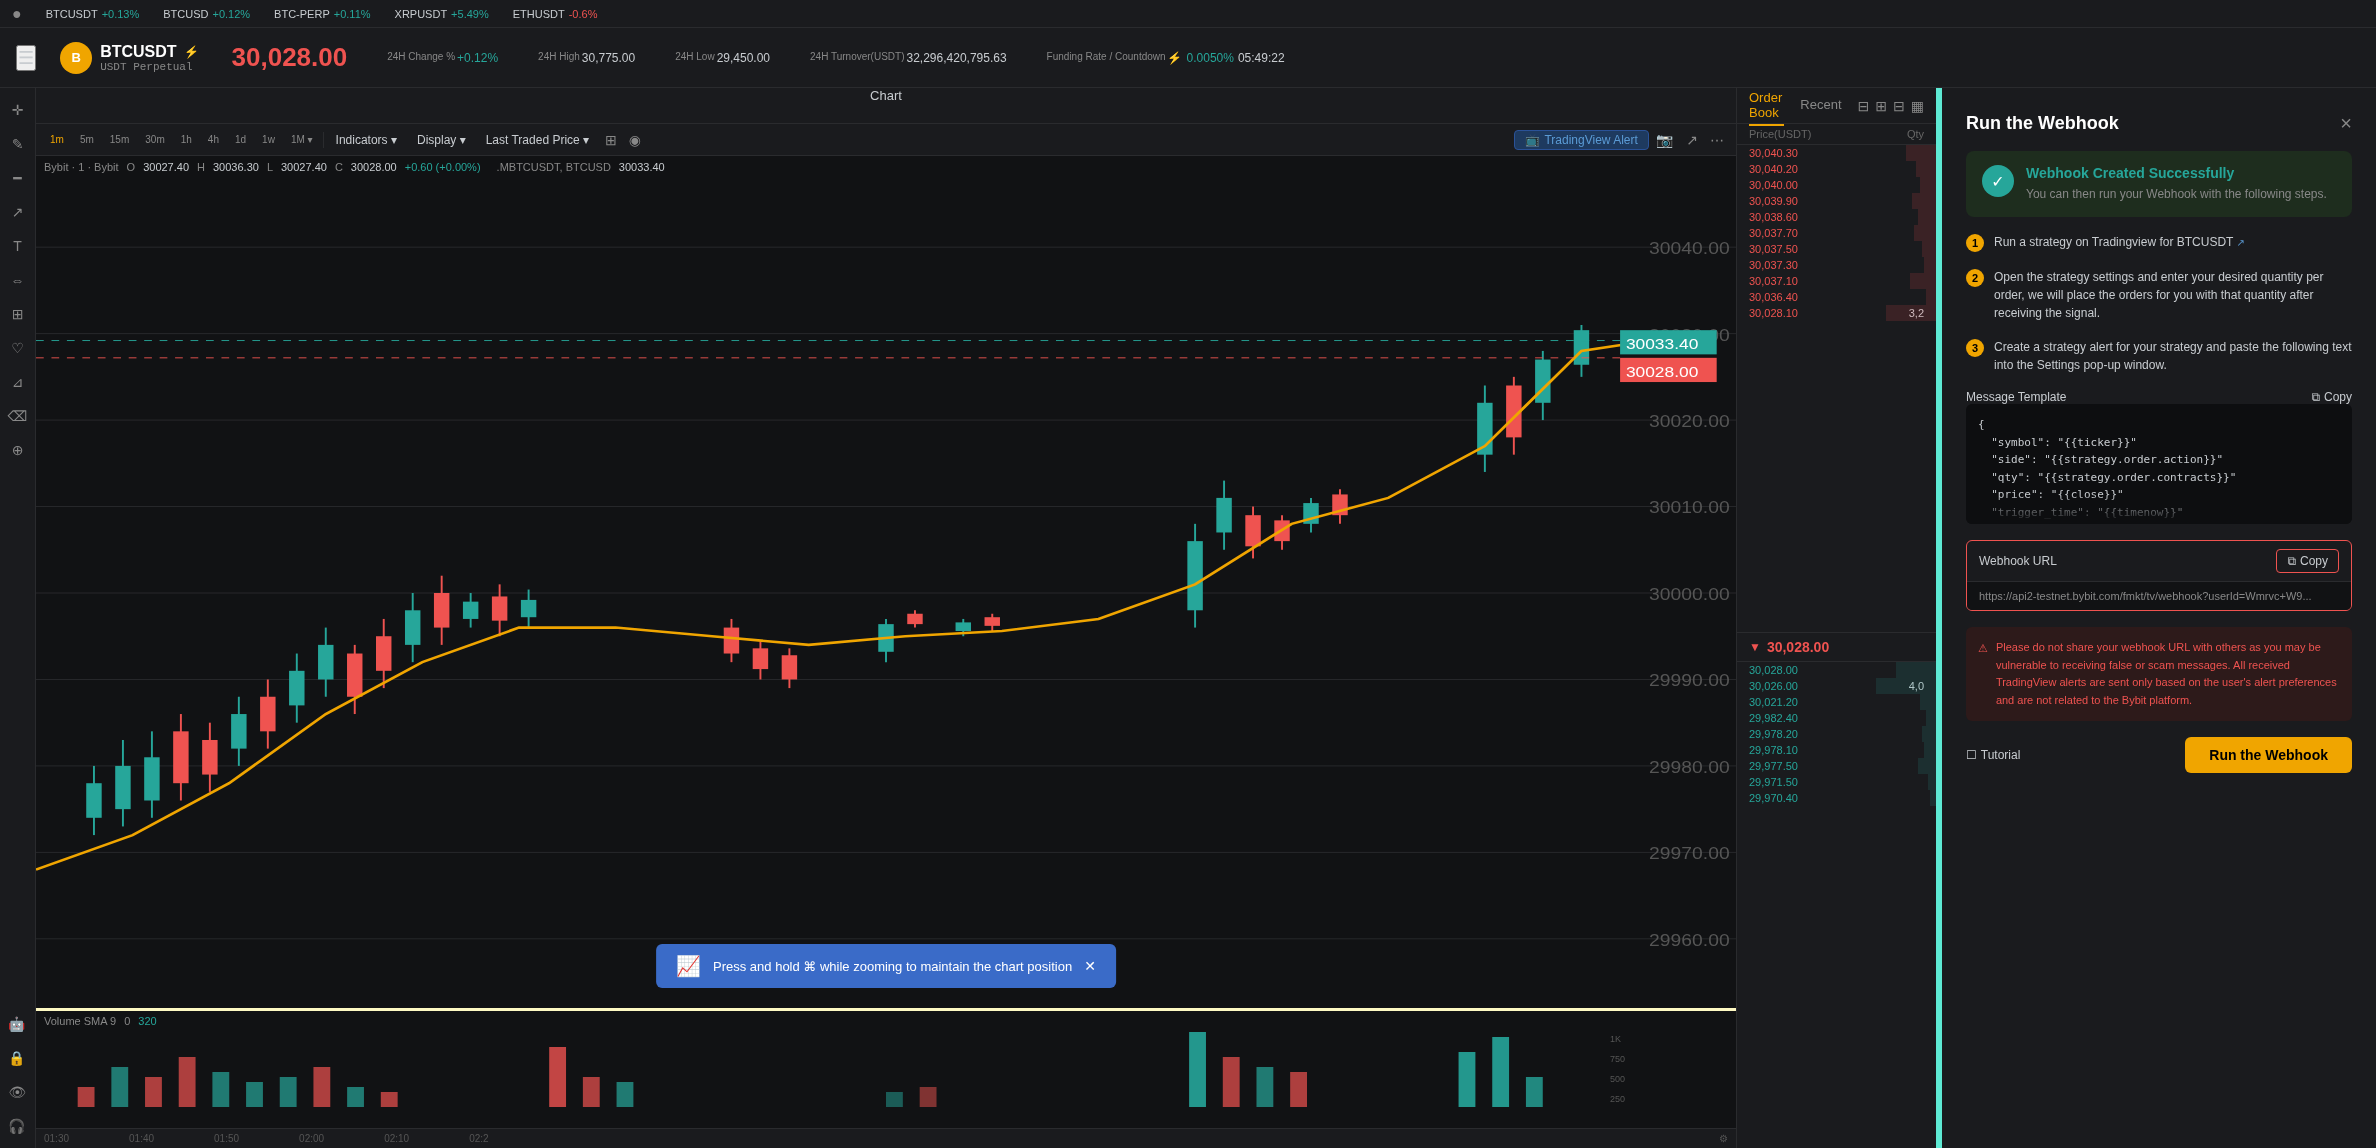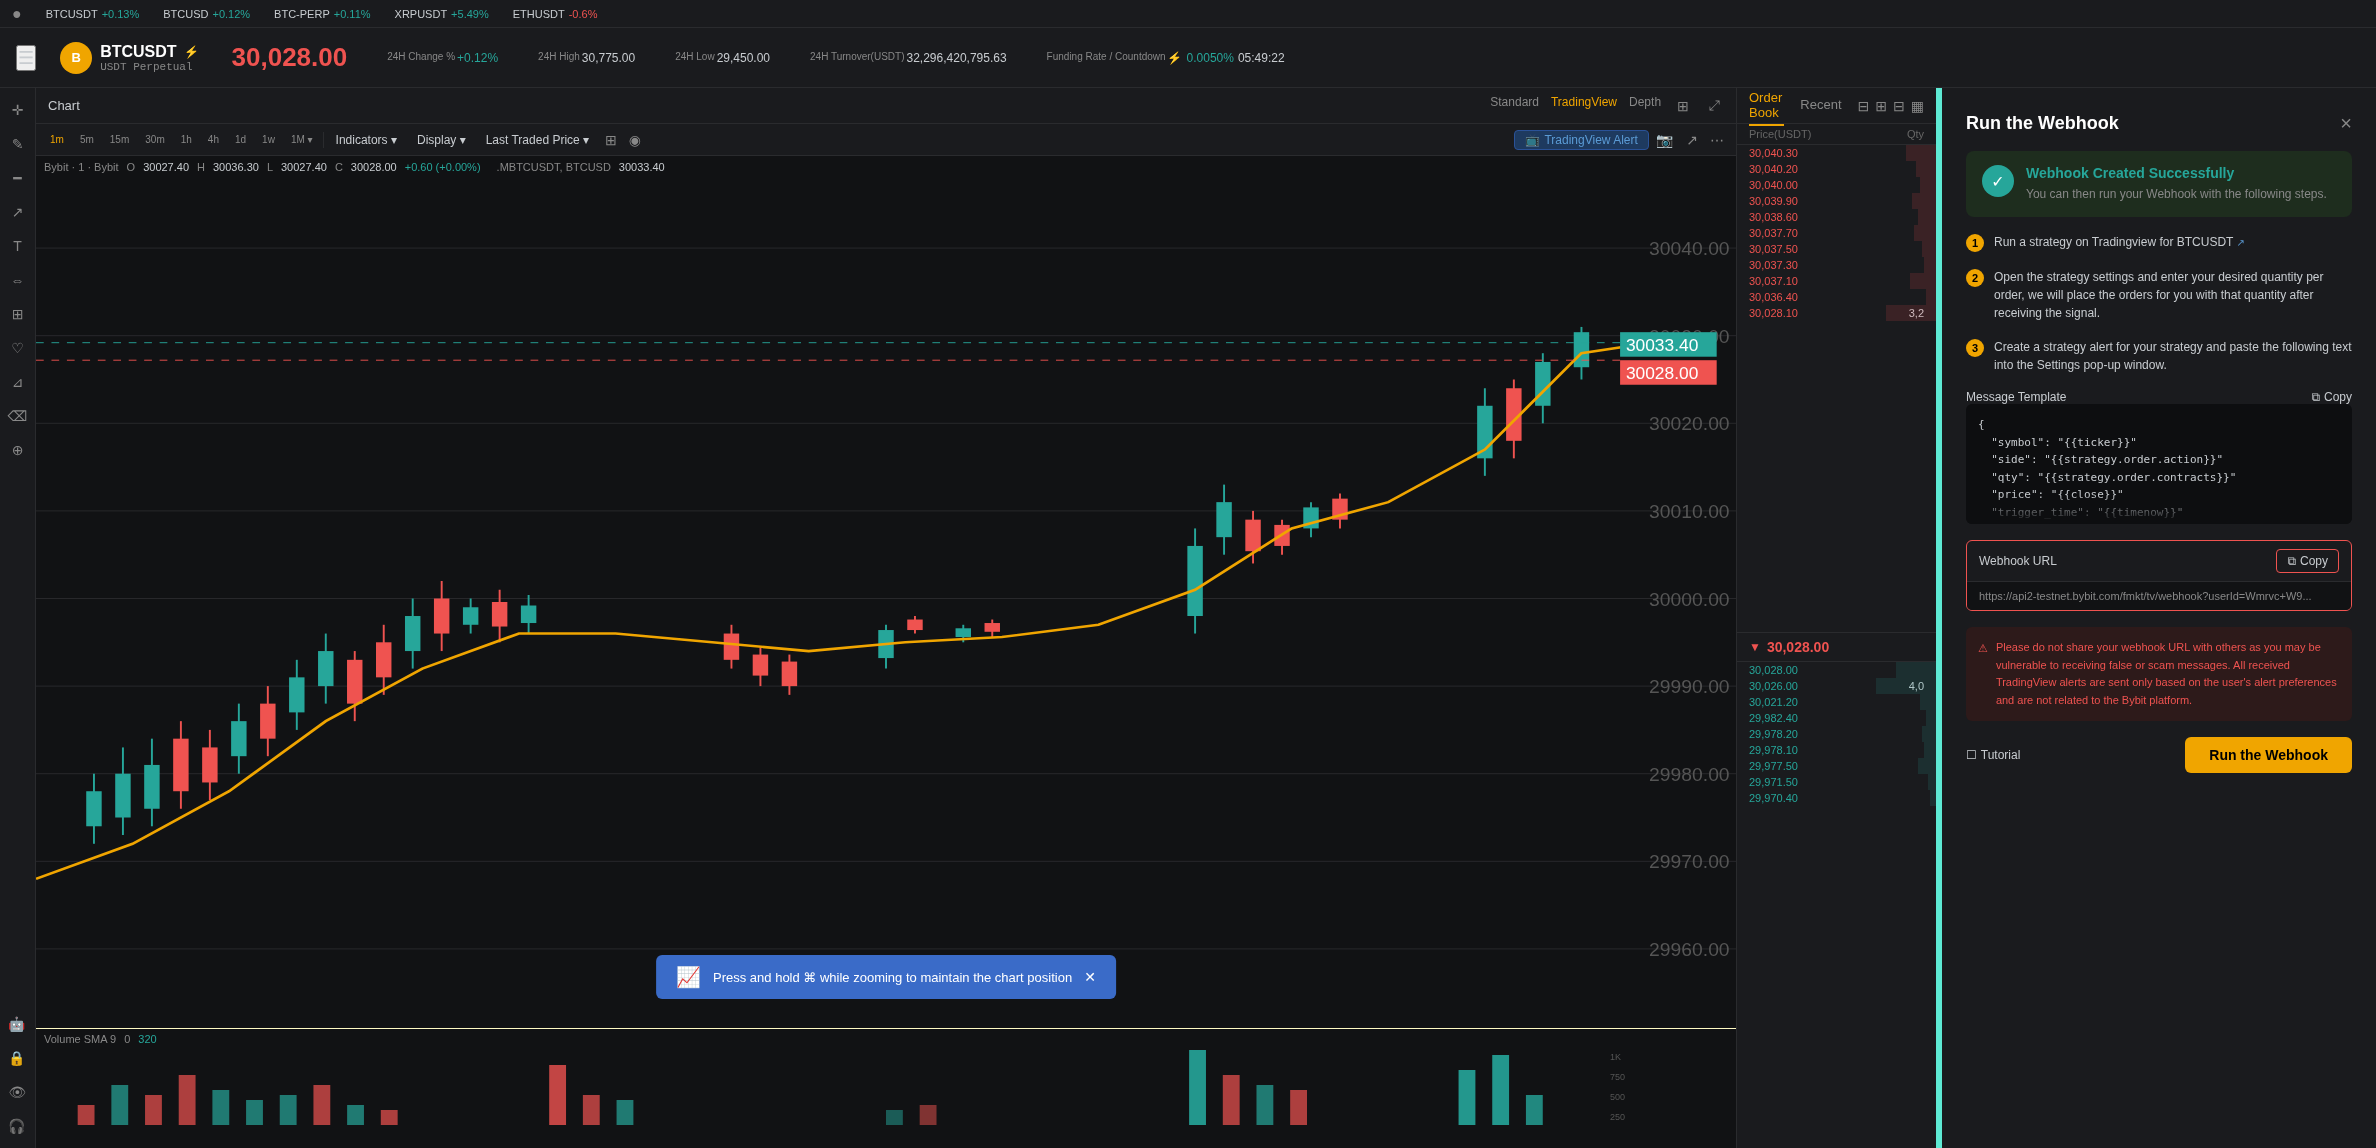--- a/index.html
+++ b/index.html
@@ -110,20 +110,21 @@
       min-width: 0;
     }
     .chart-toolbar {
       height: 36px;
       background: #1a1b1e;
       border-bottom: 1px solid #2a2b2e;
       display: flex;
       align-items: center;
       padding: 0 12px;
       gap: 22px;
+      flex-direction: column;
     }
     .chart-title { color: #c8ccd0; font-size: 13px; font-weight: 500; }
     .chart-toolbar-right {
       margin-left: auto;
       display: flex; gap: 12px;
     }
     .view-btn { color: #888; font-size: 12px; cursor: pointer; }
     .view-btn.active { color: #f0a500; }
     .icon-btn {
       background: none; border: none; color: #888;
@@ -163,24 +164,23 @@
     
     .chart-svg-wrapper {
       width: 100%;
       height: 100%;
     }
 
     
     .volume-area {
       height: 120px;
       background: #111214;
-      border-top: 1px solid #fef9c3;
+      border-top: 3px solid #fef9c3;
       position: relative;
       padding: 4px 8px 0;
-      margin-top: 9px;
     }
     .volume-label {
       font-size: 11px; color: #888;
       display: flex; gap: 8px;
     }
     .volume-val { color: #26a69a; }
 
     
     .toast {
       position: absolute;
@@ -707,20 +707,29 @@
         <rect x="86%" y="10" width="1%" height="70" fill="#26a69a" opacity="0.9"></rect>
         <rect x="88%" y="50" width="1%" height="30" fill="#26a69a" opacity="0.8"></rect>
 
         <text x="93%" y="15" fill="#555" font-size="9">1K</text>
         <text x="93%" y="35" fill="#555" font-size="9">750</text>
         <text x="93%" y="55" fill="#555" font-size="9">500</text>
         <text x="93%" y="75" fill="#555" font-size="9">250</text>
       </svg>
     </div>
 
+    <div class="time-axis">
+      <span>01:30</span>
+      <span>01:40</span>
+      <span>01:50</span>
+      <span>02:00</span>
+      <span>02:10</span>
+      <span>02:2</span>
+      <span style="margin-left:auto;">⚙</span>
+    </div>
   </div>
 
   <div class="order-book-panel">
     <div class="ob-header">
       <span class="ob-tab active">Order Book</span>
       <span class="ob-tab">Recent</span>
       <div class="ob-icons">
         <span class="ob-icon">⊟</span>
         <span class="ob-icon">⊞</span>
         <span class="ob-icon">⊟</span>

